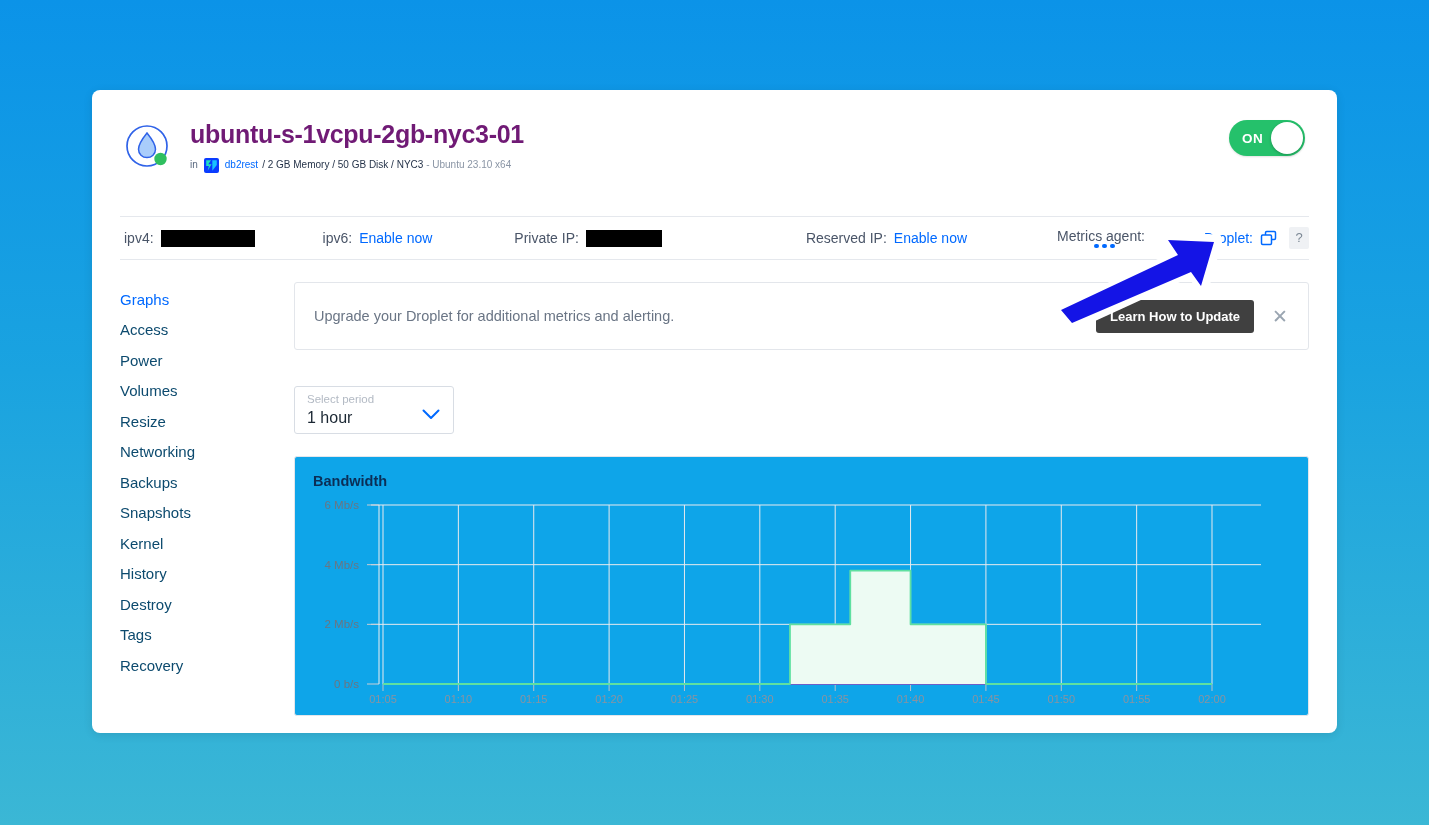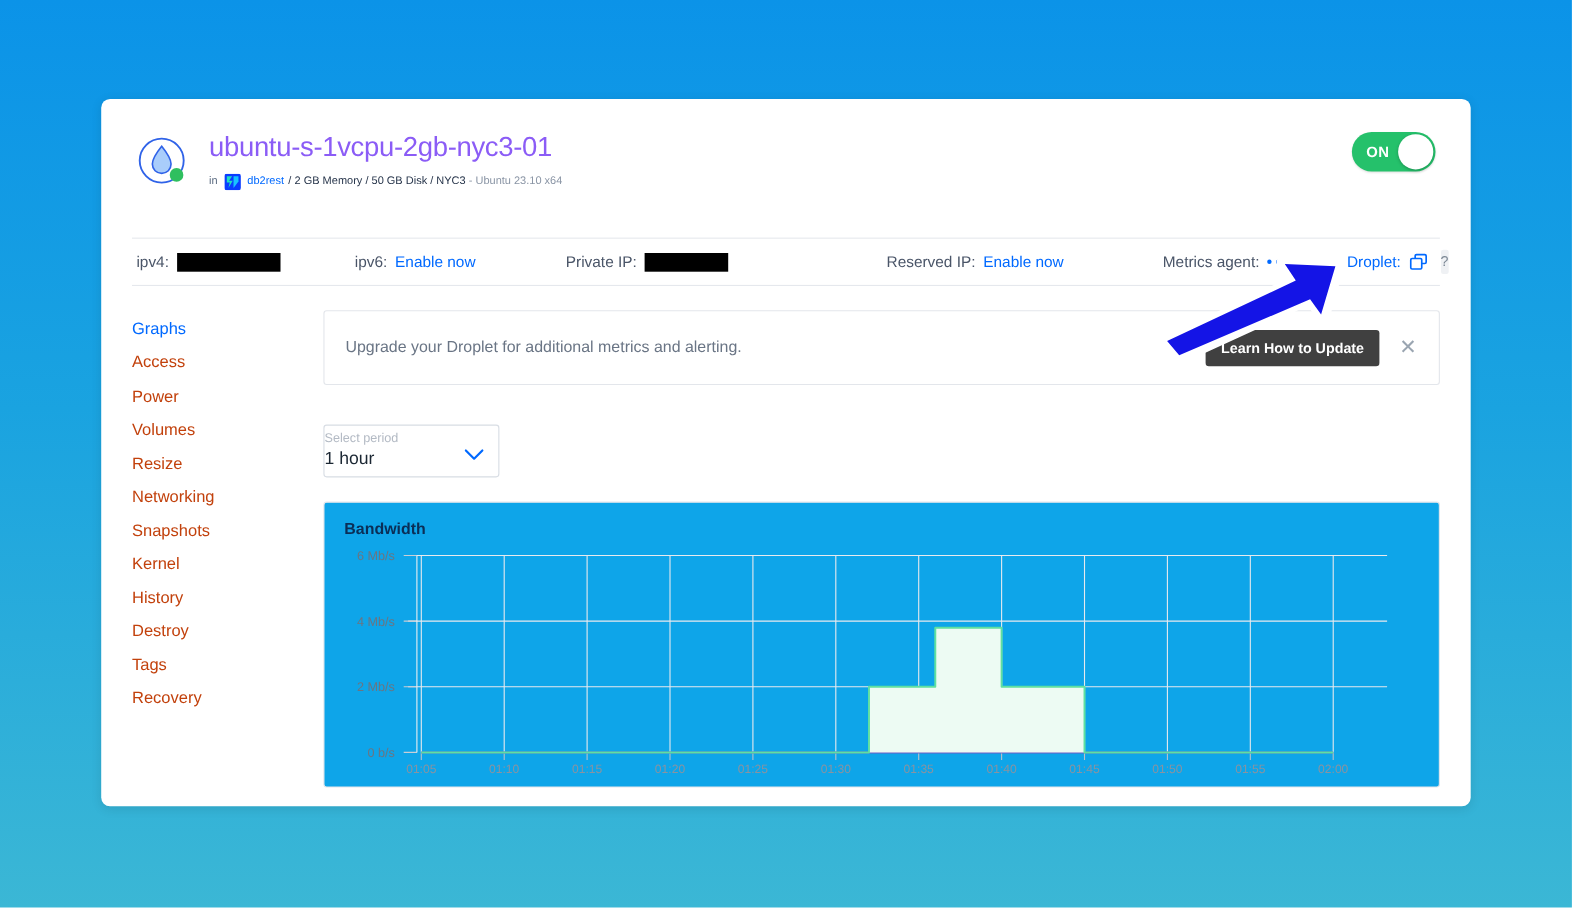--- a/index.html
+++ b/index.html
@@ -23,21 +23,21 @@
     box-shadow: 0 2px 10px rgba(0,0,0,0.10);
     overflow: hidden;
   }
 
   
   .hdr { position: relative; padding: 30px 32px 0 32px; height: 126px; }
   .hdr-row { display: flex; align-items: flex-start; }
   .droplet-icon { width: 48px; height: 48px; position: relative; flex: 0 0 48px; margin-top: 3px; }
   .hdr-txt { margin-left: 18px; }
   .droplet-title {
-    font-size: 25px; font-weight: normal; color: #8b5cf6;
+    font-size: 25px; font-weight: bold; color: #701a75;
     letter-spacing: -0.3px; line-height: 1.15;
   }
   .droplet-sub {
     margin-top: 9px; font-size: 10px; color: #3a4a63;
     display: flex; align-items: center; flex-wrap: wrap; line-height: 1;
   }
   .droplet-sub .in { color: #5a6a80; margin-right: 6px; }
   .proj-badge { width: 15px; height: 15px; margin-right: 6px; flex: 0 0 15px; }
   .proj-link { color: #0069ff; text-decoration: none; margin-right: 4px; }
   .spec { color: #26344a; }
@@ -78,21 +78,21 @@
     color: #7b8794; font-size: 13px; cursor: pointer; line-height: 22px; text-align: center;
   }
   .console-link { color: #0069ff; text-decoration: none; }
 
   
   .body { display: flex; padding: 22px 28px 0 28px; }
 
   
   .sidebar { width: 174px; flex: 0 0 174px; padding-top: 2px; }
   .nav-item {
-    display: block; font-size: 15px; color: #c2410c;
+    display: block; font-size: 15px; color: #0c4a6e;
     padding: 6.5px 0 7px 0; text-decoration: none; cursor: pointer;
   }
   .nav-item.active { color: #0069ff; }
 
   
   .main { flex: 1; min-width: 0; }
 
   
   .banner {
     border: 1px solid #e3e6eb; background: #fff; border-radius: 3px;
@@ -107,21 +107,21 @@
   }
   .btn-close {
     background: none; border: 0; cursor: pointer; color: #9aa5b1;
     font-size: 19px; line-height: 1; margin-left: 14px; padding: 2px 4px;
   }
 
   
   .period-wrap { margin-top: 36px; }
   .period-select {
     width: 160px; height: 48px; border: 1px solid #d8dde4; border-radius: 3px;
-    background: #fff; position: relative; cursor: pointer; padding: 6px 12px 0 0;
+    background: #fff; position: relative; cursor: pointer; padding: 6px 12px 0 12px;
   }
   .period-label { font-size: 11.5px; color: #b3bac4; line-height: 1.2; }
   .period-value { font-size: 16px; color: #1b2733; margin-top: 2px; }
   .chev { position: absolute; right: 13px; top: 19px; }
 
   
   .chart-card {
     margin-top: 22px; border: 1px solid #e3e6eb; border-radius: 3px;
     background: #0ea5e9; padding: 16px 14px 0 14px; height: 260px; overflow: hidden;
   }
@@ -185,21 +185,21 @@
       <a class="enable-link" href="#">Enable now</a>
     </div>
     <div class="ipitem" style="margin-left:82px;">
       <span class="iplabel">Private IP:</span>
       <span class="redact" style="width:76px;"></span>
     </div>
     <div class="ipitem" style="margin-left:144px;">
       <span class="iplabel">Reserved IP:</span>
       <a class="enable-link" href="#">Enable now</a>
     </div>
-    <div class="ipitem" style="margin-left:90px;">
+    <div class="ipitem" style="margin-left:90px;flex-direction:column;">
       <span class="iplabel">Metrics agent:</span>
       <span class="dots">
           <i></i>
           <i></i>
           <i></i>
         </span>
     </div>
     <div class="ipitem" style="margin-left:52px;">
       <a class="console-link" href="#">Droplet:</a>
       <span style="margin-left:7px;display:flex;">
@@ -214,20 +214,21 @@
 
   <div class="body">
 
     <nav class="sidebar">
       <a class="nav-item active" href="#">Graphs</a>
       <a class="nav-item" href="#">Access</a>
       <a class="nav-item" href="#">Power</a>
       <a class="nav-item" href="#">Volumes</a>
       <a class="nav-item" href="#">Resize</a>
       <a class="nav-item" href="#">Networking</a>
+      <a class="nav-item" href="#">Backups</a>
       <a class="nav-item" href="#">Snapshots</a>
       <a class="nav-item" href="#">Kernel</a>
       <a class="nav-item" href="#">History</a>
       <a class="nav-item" href="#">Destroy</a>
       <a class="nav-item" href="#">Tags</a>
       <a class="nav-item" href="#">Recovery</a>
     </nav>
 
     <div class="main">
 

